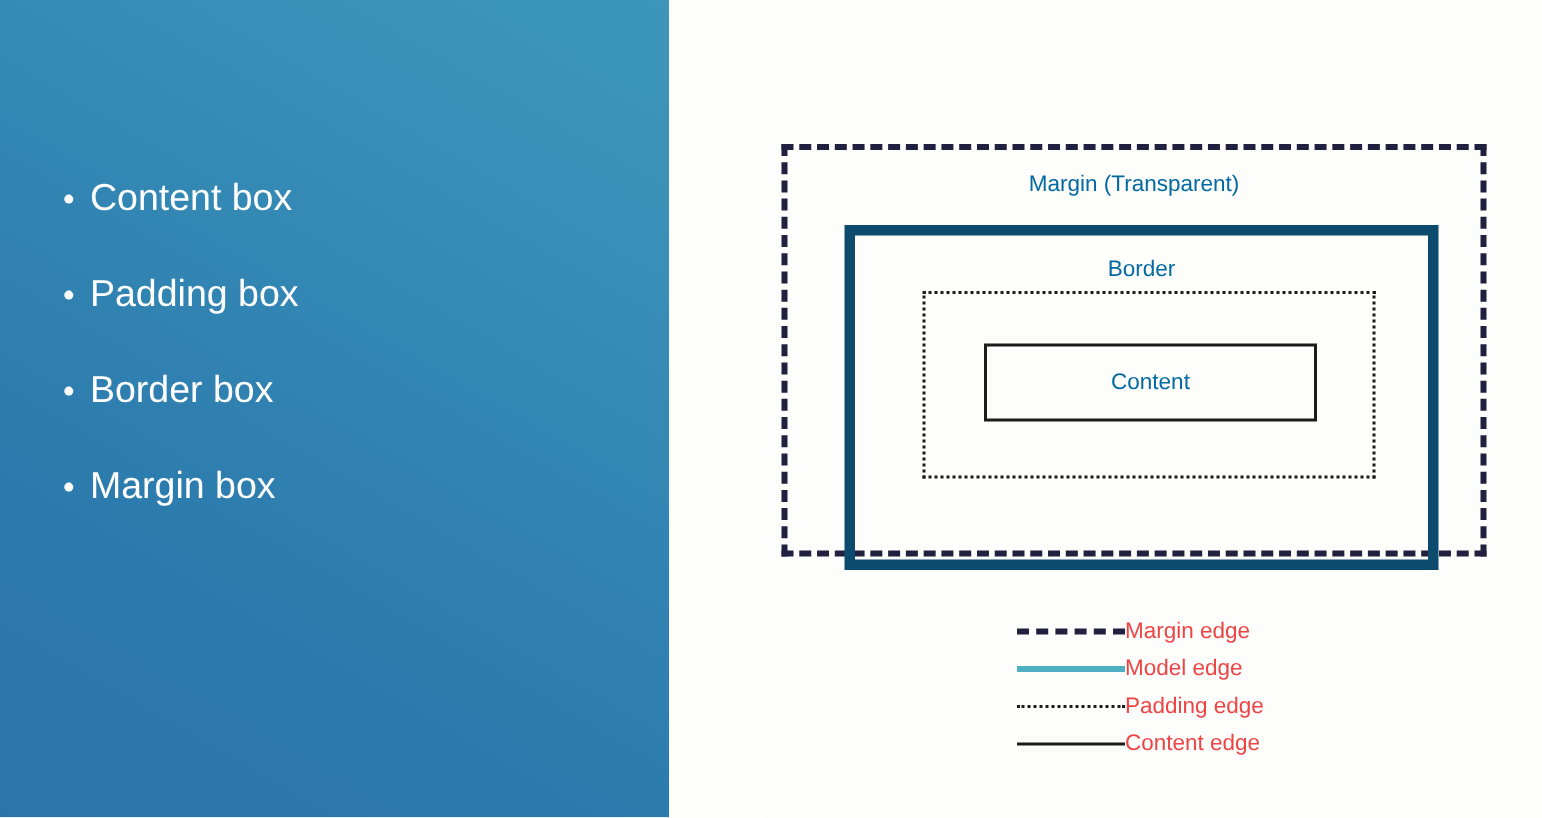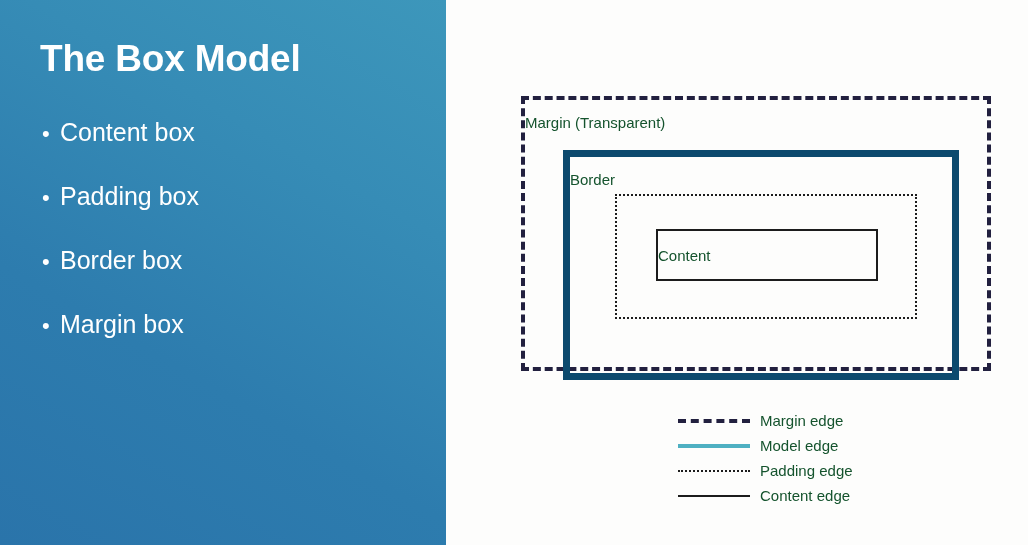--- a/index.html
+++ b/index.html
@@ -75,21 +75,22 @@
   }
 
   .box {
     position: absolute;
     box-sizing: border-box;
   }
   .box-caption {
     position: absolute;
     left: 0;
     right: 0;
-    color: #14532d;
+    text-align: center;
+    color: #0369a1;
     font-size: 15px;
     white-space: nowrap;
   }
 
   
   #margin-box {
     left: 75px;
     top: 96px;
     width: 470px;
     height: 275px;
@@ -155,34 +156,32 @@
     left: 0;
     right: 0;
     top: 50%;
     transform: translateY(-50%);
   }
   .sw-margin::before  { border-top: 4px dashed #22203f; }
   .sw-border::before  { border-top: 4px solid  #4fb0c2; }
   .sw-padding::before { border-top: 2px dotted #1c1c1c; }
   .sw-content::before { border-top: 2px solid  #1c1c1c; }
   .legend-label {
-    margin-left: 10px;
-    color: #14532d;
+    color: #ef4444;
     font-size: 15px;
     white-space: nowrap;
   }
 </style>
 </head>
 <body>
 
 <div id="slide">
 
   <div id="left-panel">
 
-    <div id="slide-title">The Box Model</div>
 
     <div id="bullet-list">
 
       <div class="bullet-row">
         <span class="bullet-dot">•</span>
         <span class="bullet-label">Content box</span>
       </div>
 
       <div class="bullet-row">
         <span class="bullet-dot">•</span>

